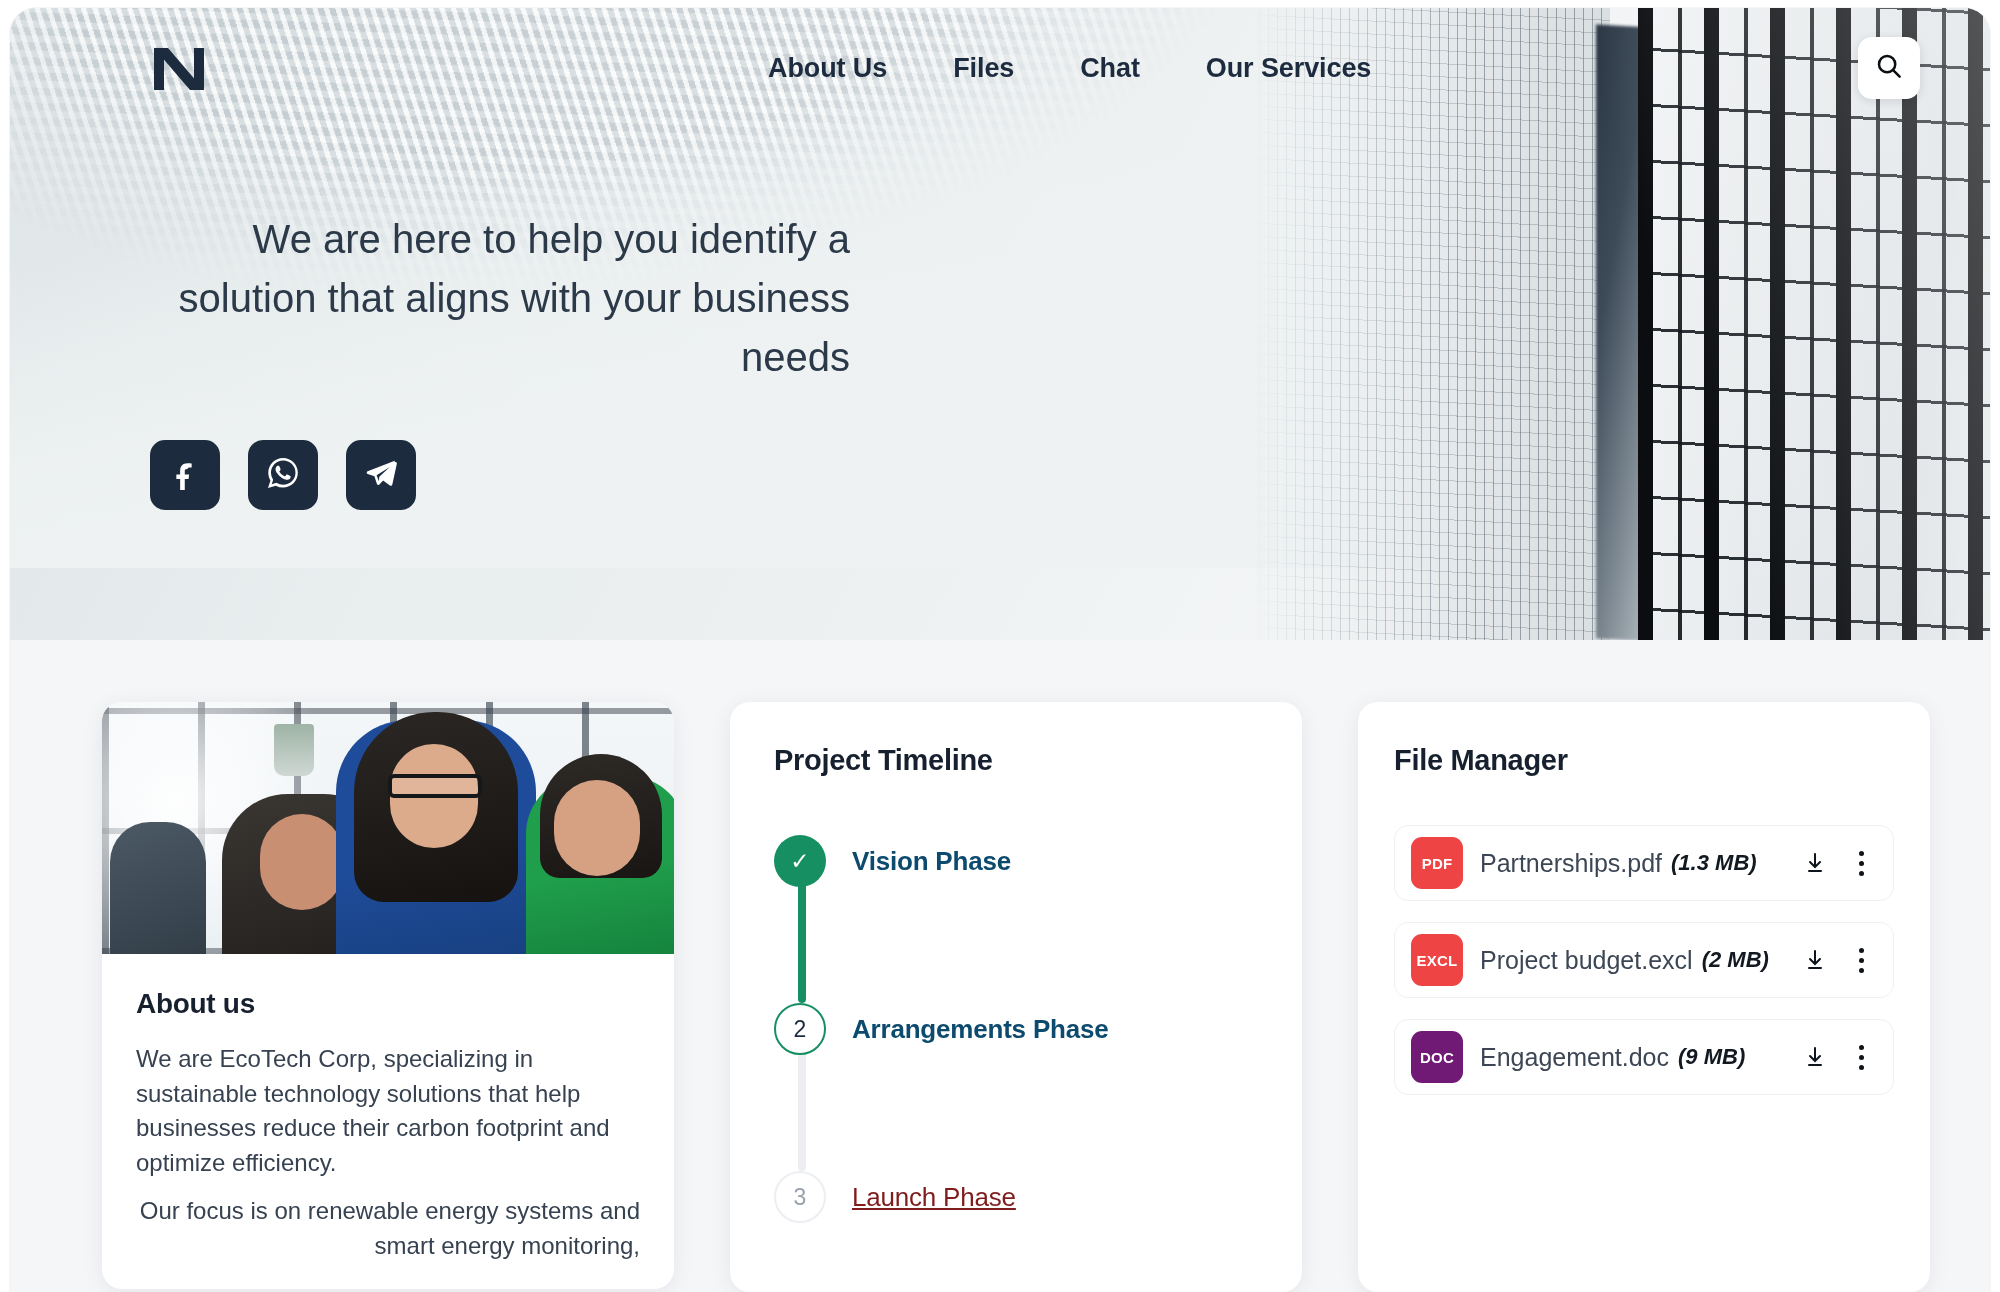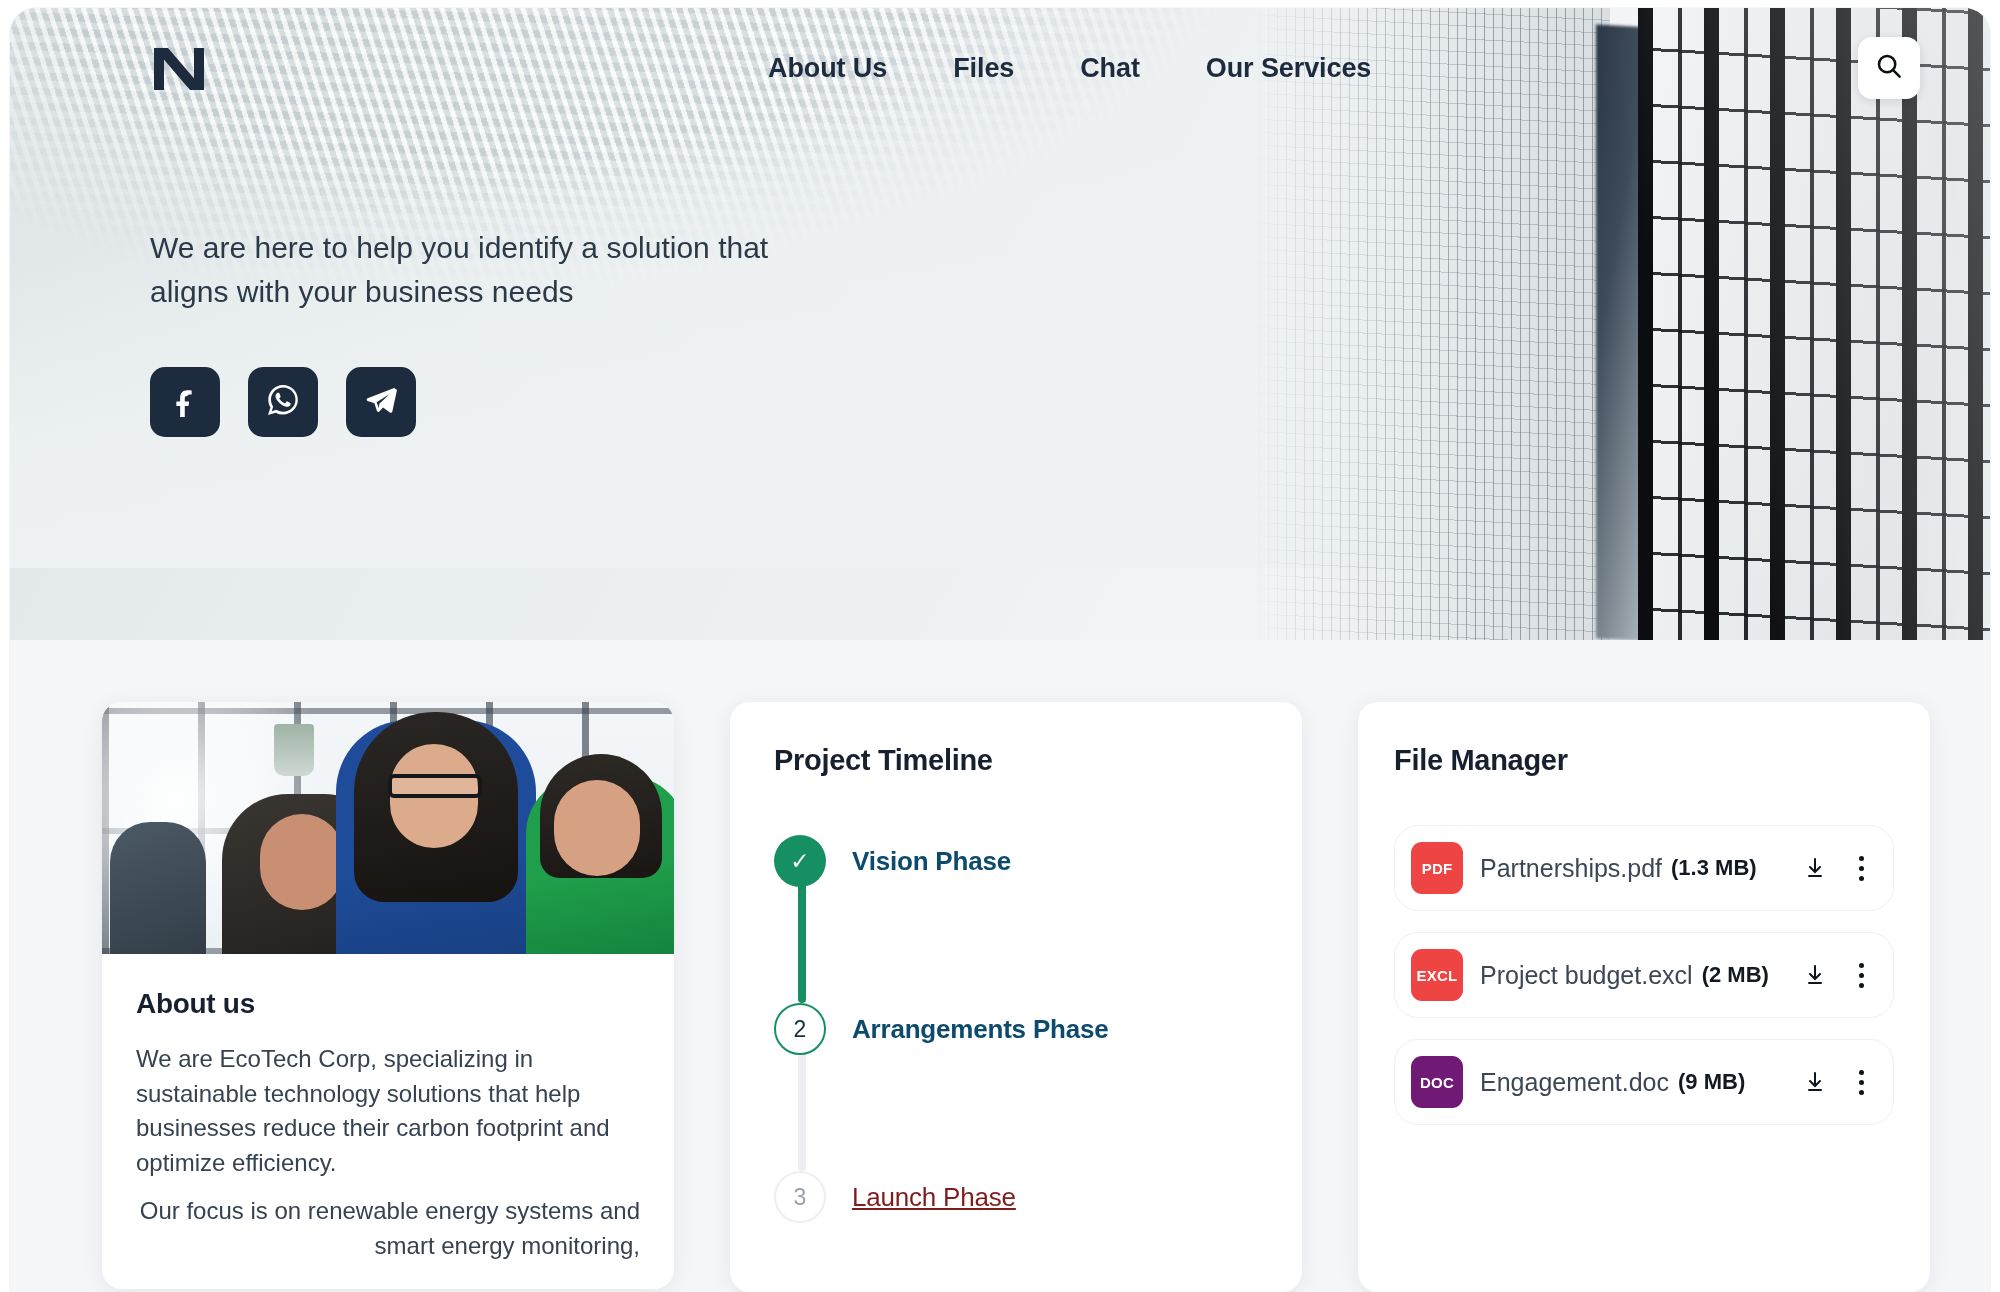--- a/index.html
+++ b/index.html
@@ -140,26 +140,27 @@
   .hero-copy { position: absolute; left: 140px; top: 186px; z-index: 5; }
   .hero-title {
     font-size: 63px;
     font-weight: 700;
     color: #19293d;
     letter-spacing: -1.6px;
     line-height: 1.06;
     white-space: nowrap;
   }
   .hero-sub {
-    margin-top: 32px;
-    font-size: 30px;
+    margin-top: 16px;
+    font-size: 40px;
     line-height: 1.48;
     color: #2b3949;
     font-weight: 400;
     max-width: 700px;
+    text-align: right;
   }
   .socials { margin-top: 52px; display: flex; gap: 28px; }
   .social {
     width: 70px; height: 70px;
     background: #1d2b3f;
     border-radius: 15px;
     display: flex; align-items: center; justify-content: center;
     cursor: pointer;
   }
 
@@ -240,35 +241,35 @@
   .step.todo .step-label { color: #7f1d1d; font-weight: 400; text-decoration: underline; }
   .connector { position: absolute; left: 24px; width: 8px; border-radius: 4px; z-index: 1; }
   .connector.c1 { top: 46px; height: 122px; background: #169063; }
   .connector.c2 { top: 214px; height: 122px; background: #eceef1; }
 
   
   .files-card { width: 572px; height: 590px; padding: 42px 36px; flex: 0 0 auto; }
   .file-list { margin-top: 48px; display: flex; flex-direction: column; gap: 21px; }
   .file-row {
     display: flex; align-items: center;
-    height: 86px;
+    height: 76px;
     border: 1.5px solid #eef0f3;
-    border-radius: 24px;
+    border-radius: 14px;
     padding: 0 18px 0 16px;
     cursor: pointer;
     background: #fff;
   }
   .file-badge {
     width: 52px; height: 52px; border-radius: 11px;
     display: flex; align-items: center; justify-content: center;
     color: #ffffff; font-size: 15px; font-weight: 700; letter-spacing: .2px;
     flex: 0 0 auto;
   }
   .file-name { margin-left: 17px; font-size: 25px; color: #3c4654; white-space: nowrap; }
-  .file-size { margin-left: 9px; font-size: 22px; font-weight: 700; color: #121921; white-space: nowrap; }
+  .file-size { margin-left: 9px; font-size: 22px; font-weight: 700; color: #121921; white-space: nowrap; font-style: italic; }
   .file-actions { margin-left: auto; display: flex; align-items: center; gap: 18px; }
   .icon-btn { width: 28px; height: 30px; display: flex; align-items: center; justify-content: center; cursor: pointer; }
   .kebab { display: flex; flex-direction: column; gap: 5px; align-items: center; }
   .kebab i { width: 5px; height: 5px; border-radius: 50%; background: #0e141b; display: block; }
 </style>
 </head>
 <body>
 
 <div class="frame">
   <div class="viewport">

